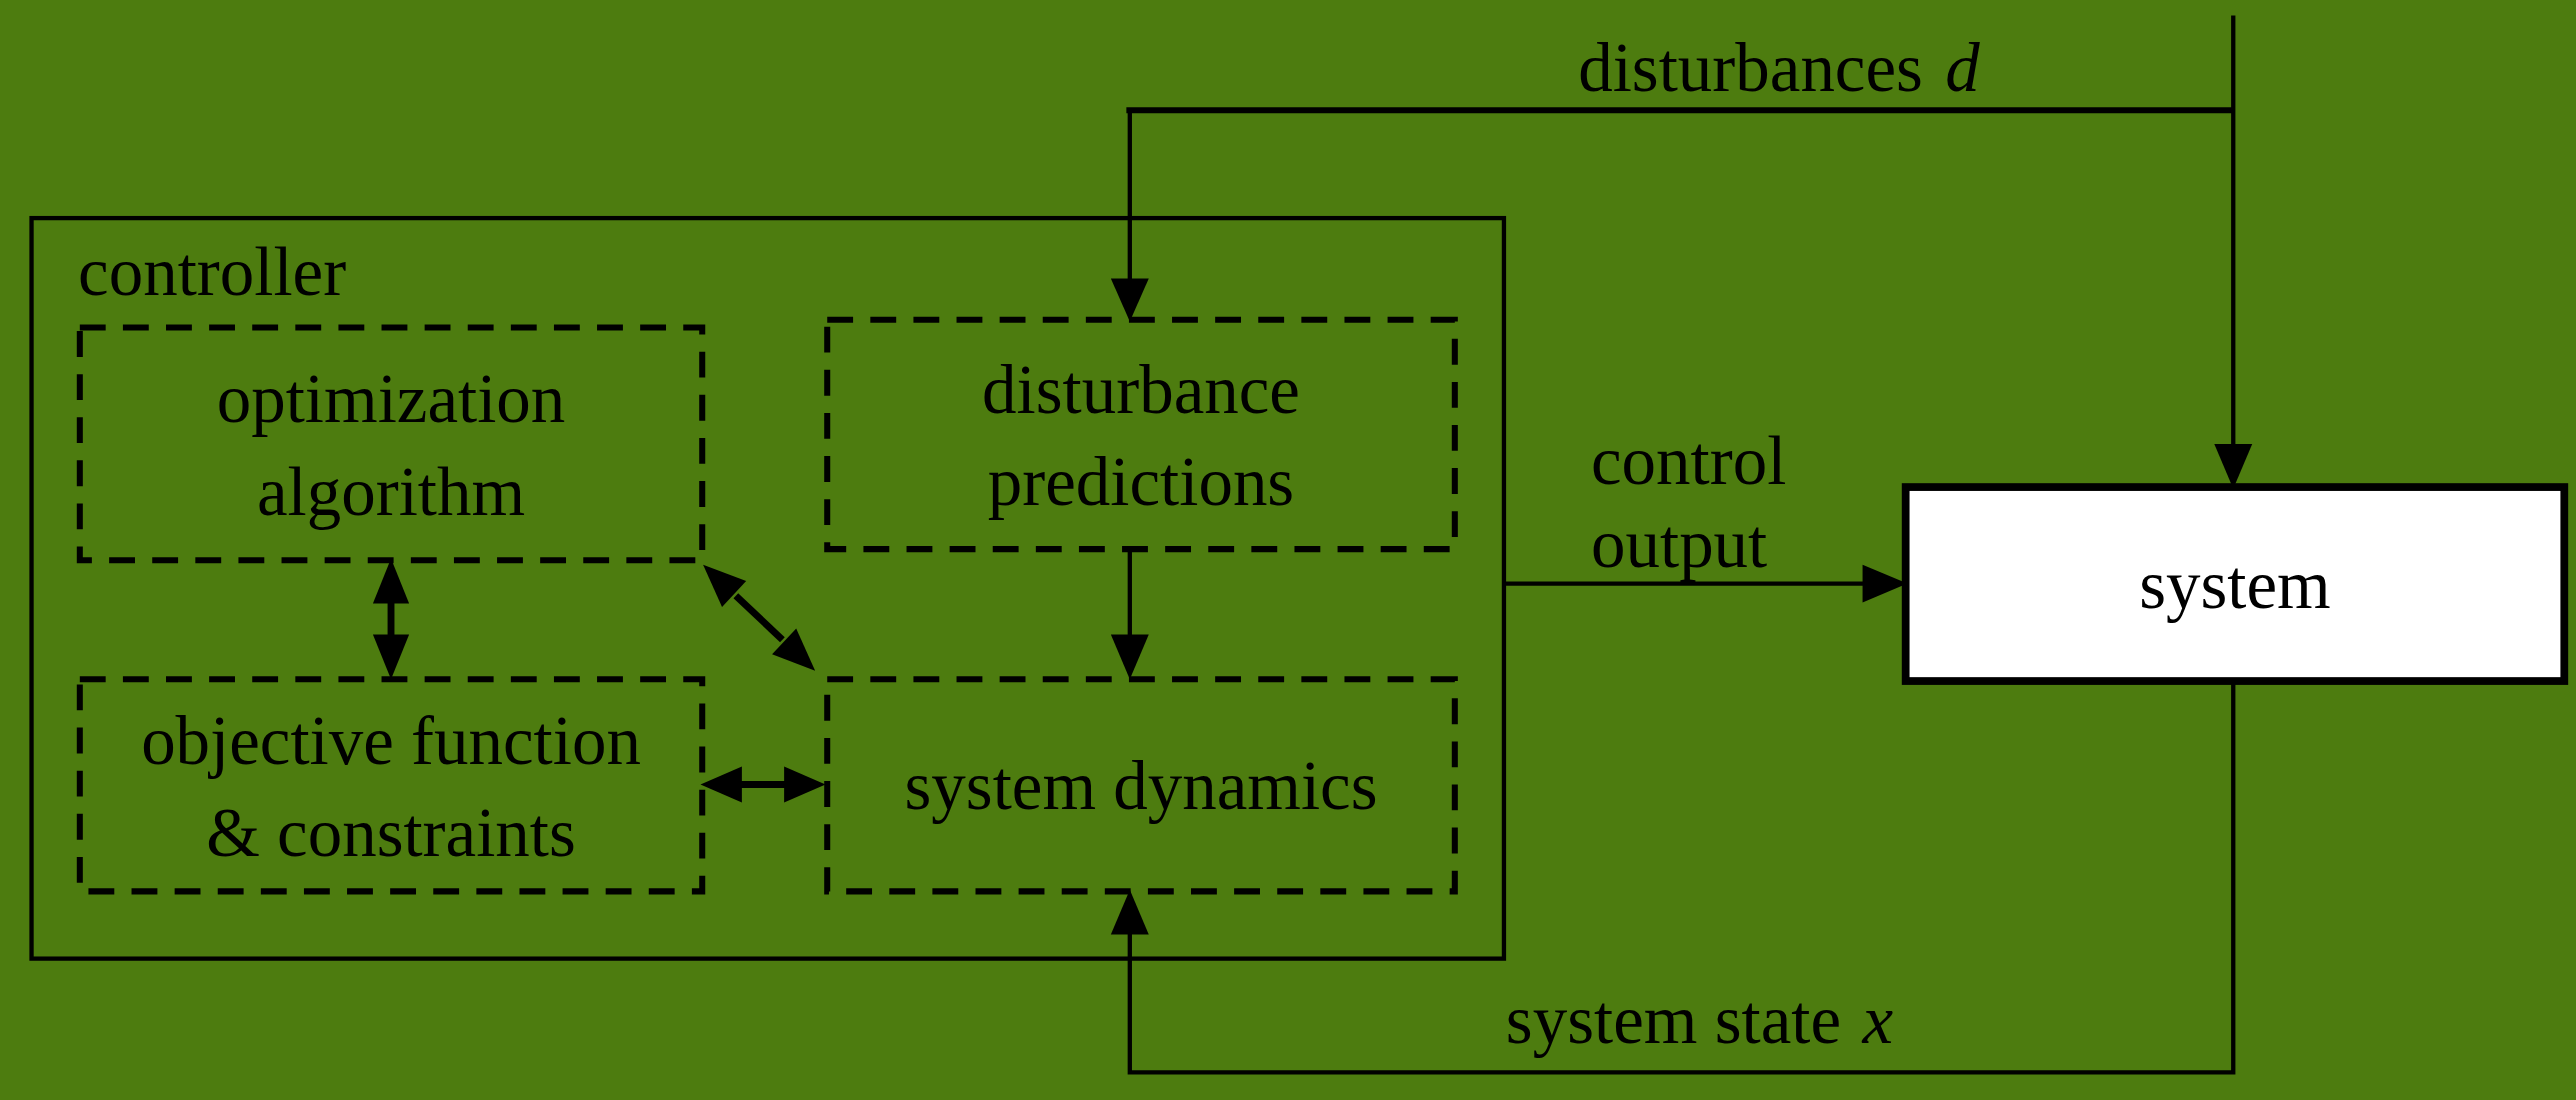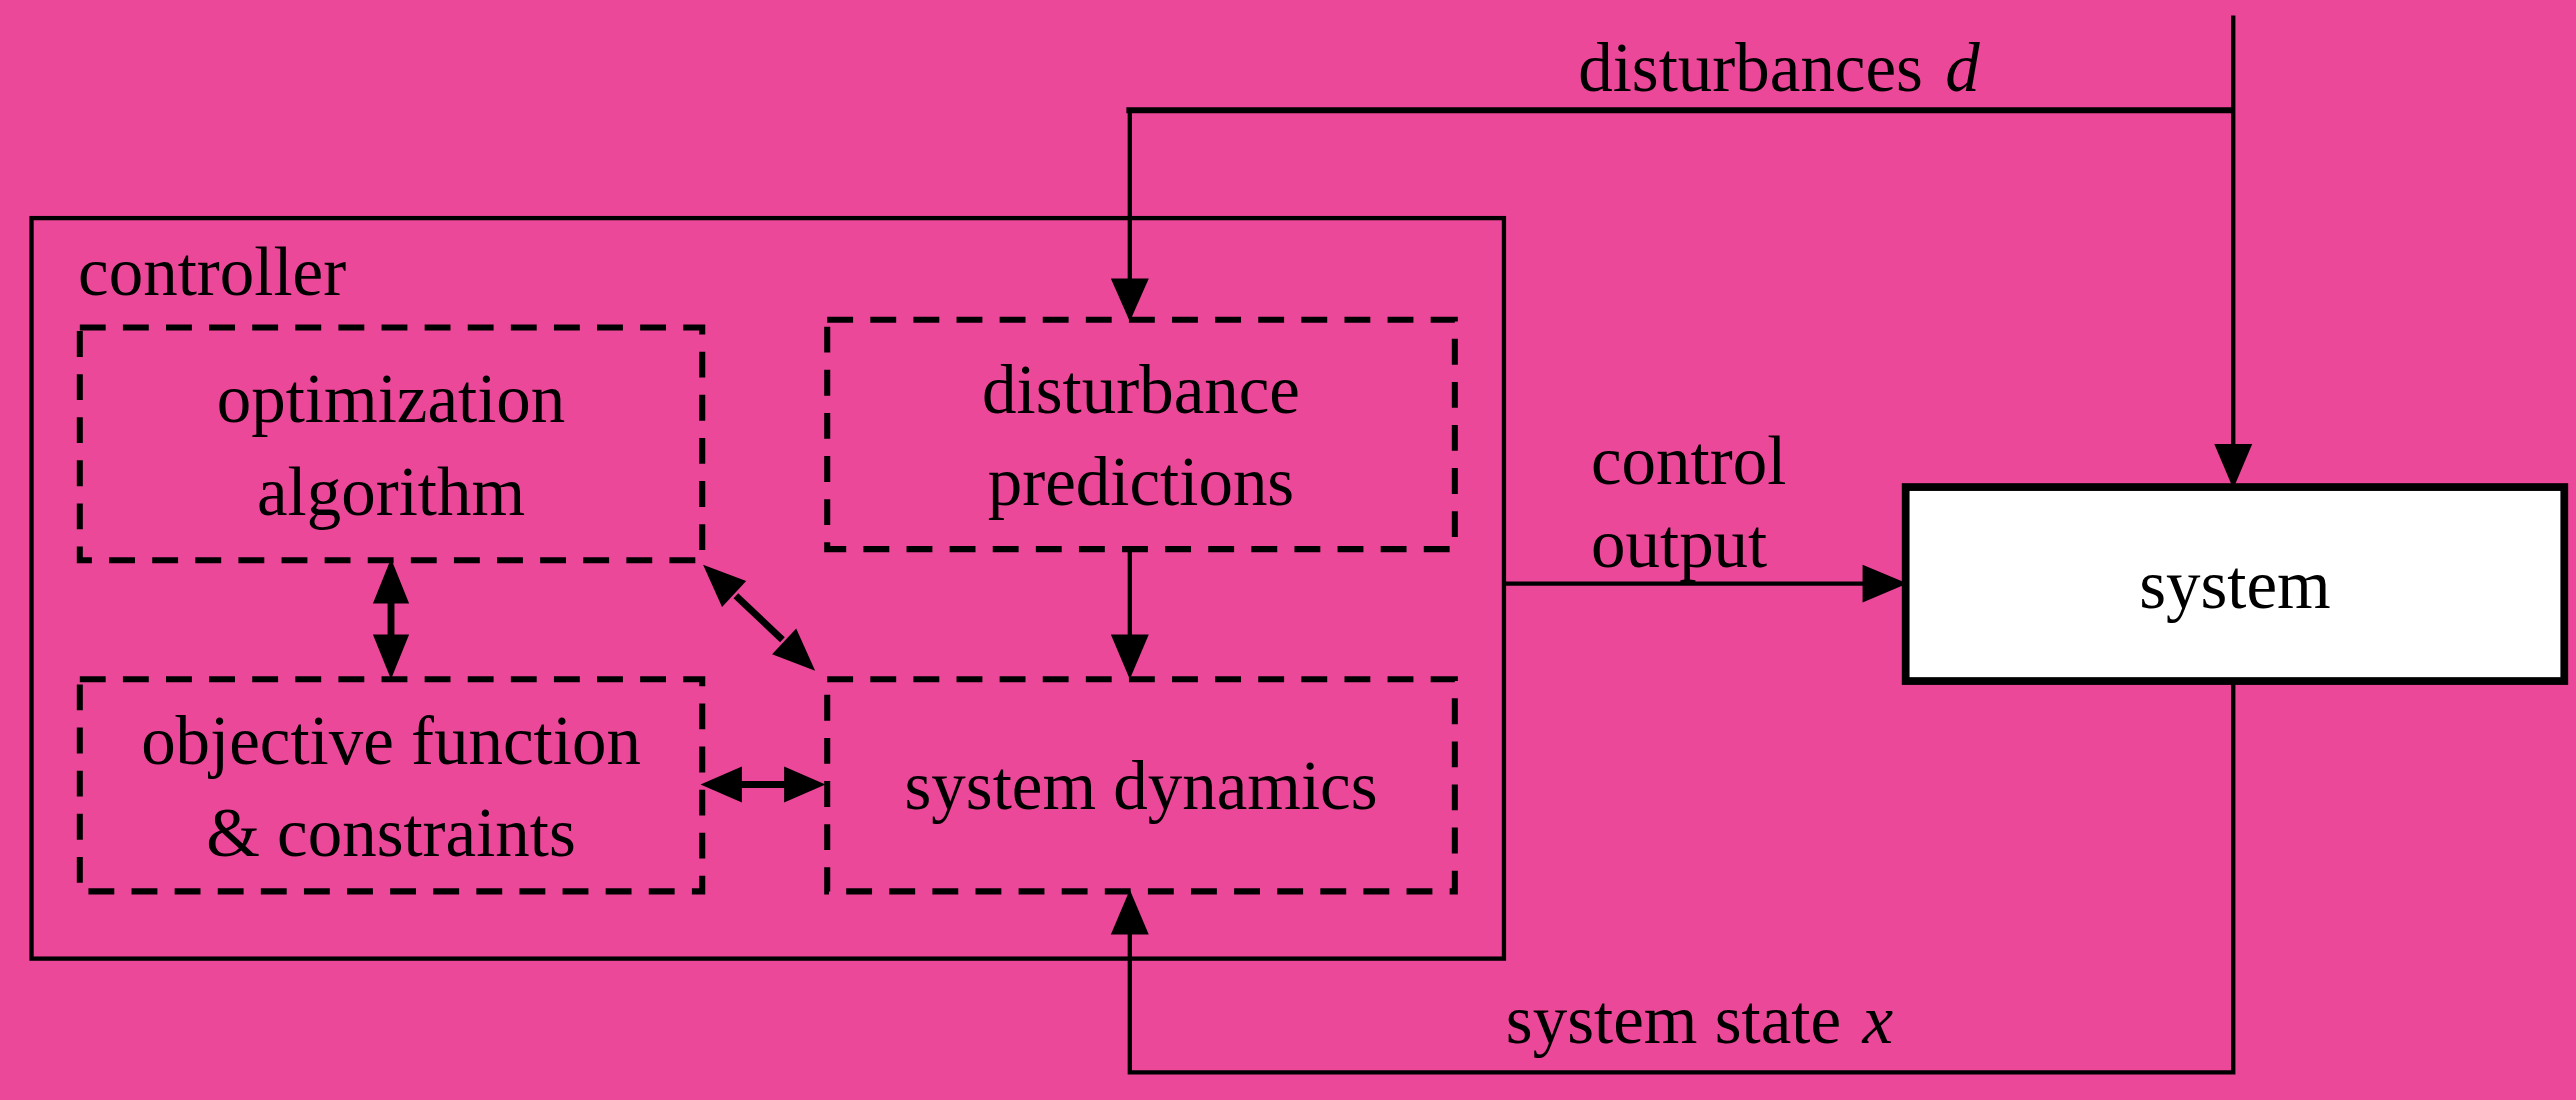--- a/index.html
+++ b/index.html
@@ -3,21 +3,21 @@
 <meta charset="utf-8">
 <style>
   html, body {
     margin: 0;
     padding: 0;
     background: #ffffff;
   }
   .page {
     width: 2576px;
     height: 1100px;
-    background: #ec4899;
+    background: #4d7c0f;
     position: relative;
     overflow: hidden;
   }
   svg.diagram {
     display: block;
     width: 2576px;
     height: 1100px;
   }
   
   .ln   { stroke: #000000; fill: none; stroke-width: 5; }

